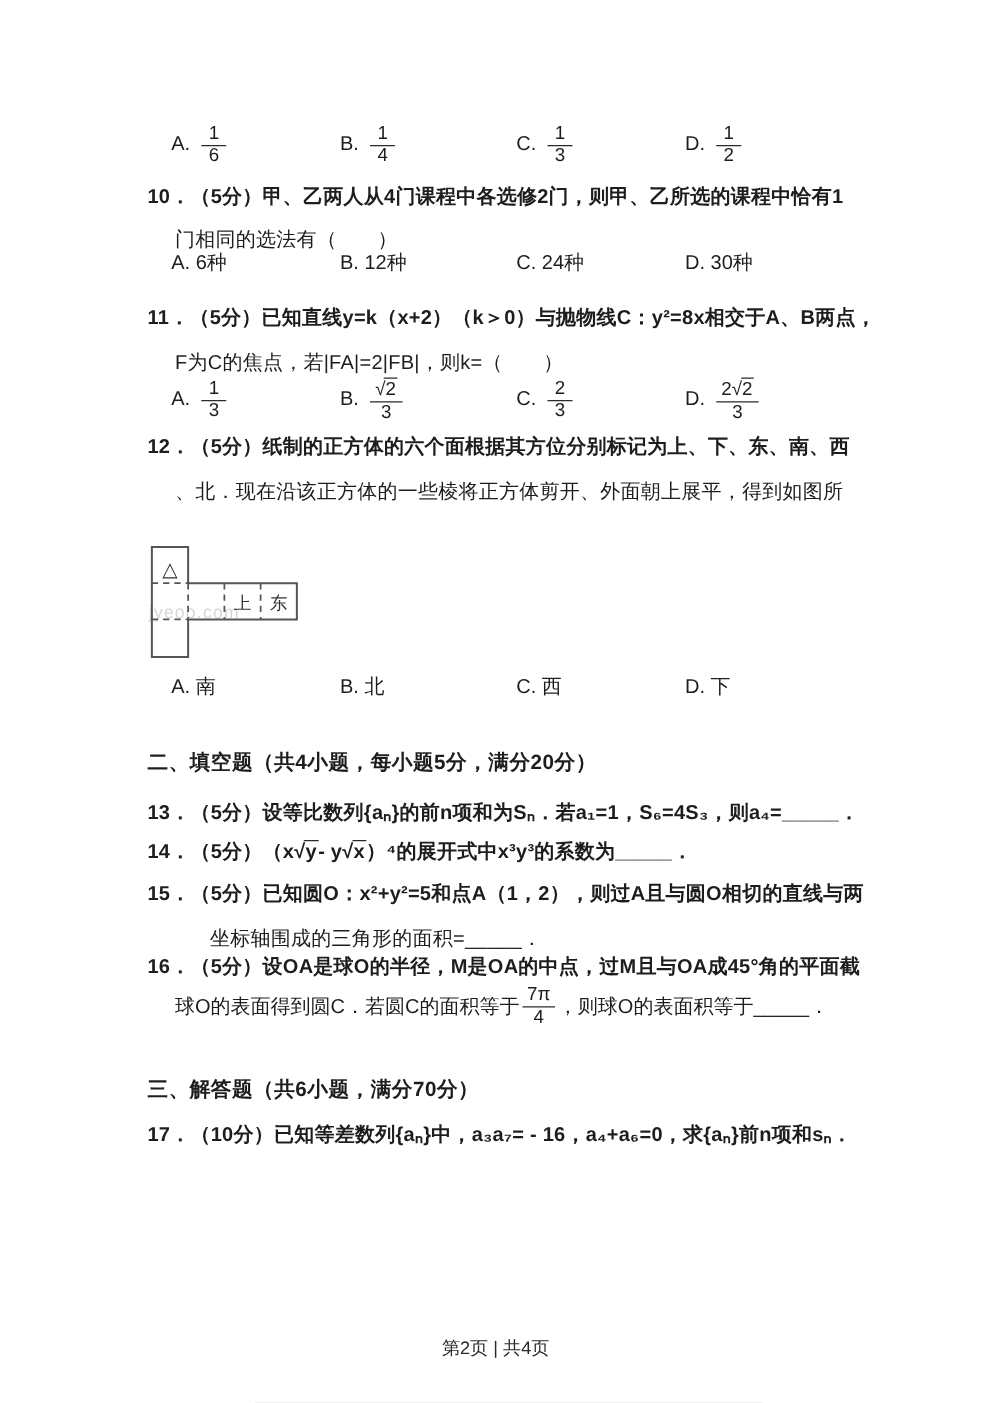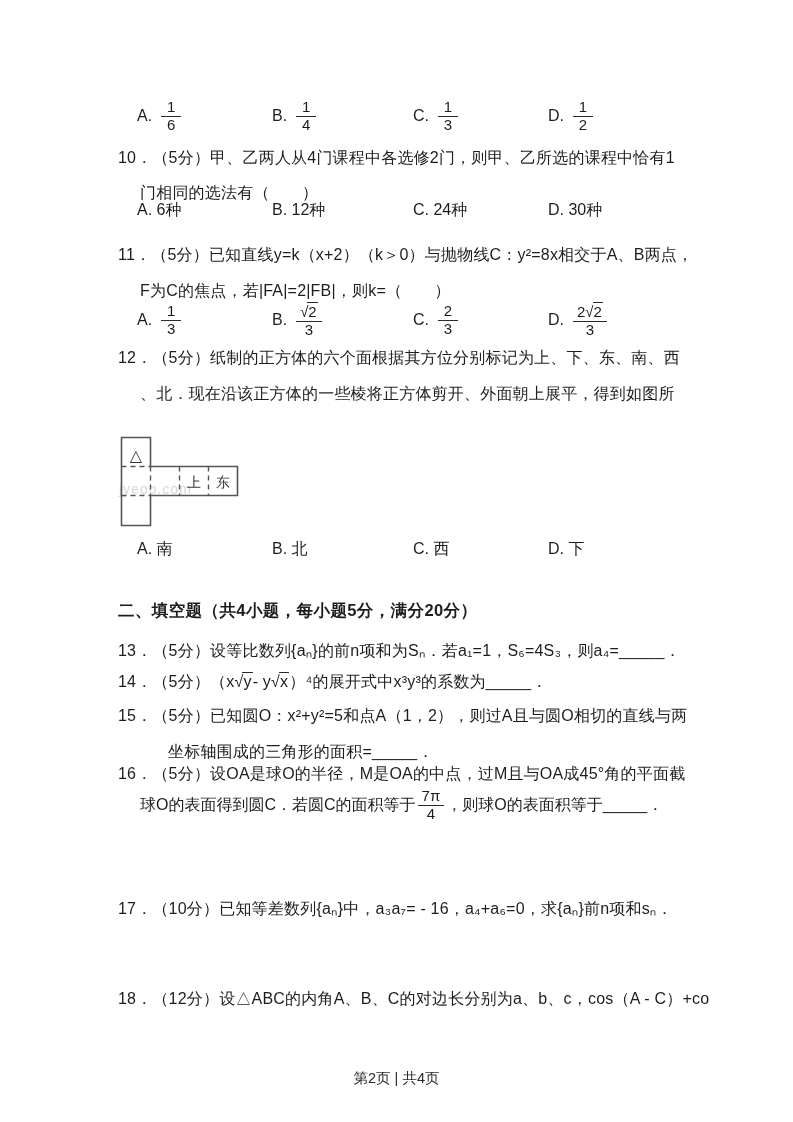--- a/index.html
+++ b/index.html
@@ -2,21 +2,21 @@
 <html><head>
 <meta charset="utf-8">
 <style>
   html,body{margin:0;padding:0;background:#e8e8e8;}
   .page{
     position:relative;width:793px;height:1122px;background:#ffffff;
     font-family:"Liberation Sans",sans-serif;color:#1d1d1d;overflow:hidden;
     margin:0 auto;
   }
   .line{position:absolute;white-space:nowrap;font-size:16px;line-height:22px;letter-spacing:.2px;}
-  .qstart{left:118px;}
+  .qstart{left:118px;font-weight:bold;}
   .qcont{left:140px;}
   .heading{font-weight:bold;font-size:16.5px;letter-spacing:.4px;}
   .opt-row{position:absolute;left:0;width:100%;height:24px;}
   .opt-row-tall{position:absolute;left:0;width:100%;height:46px;}
   .opt{position:absolute;white-space:nowrap;font-size:16px;top:0;}
   .p1{left:137px;} .p2{left:272px;} .p3{left:413px;} .p4{left:548px;}
   .fopt{display:inline-flex;align-items:center;gap:9px;height:46px;}
   .frac{display:inline-block;text-align:center;font-size:15px;line-height:1.12;vertical-align:middle;}
   .frac .num,.frac .den{display:block;padding:0 4px;min-width:12px;}
   .frac .den{border-top:1.4px solid #2a2a2a;}
@@ -146,20 +146,20 @@
   <div class="line qstart" style="top:763px;">16．（5分）设OA是球O的半径，M是OA的中点，过M且与OA成45°角的平面截</div>
   <div class="fline" style="left:140px;top:784px;height:42px;">
     <span>球O的表面得到圆C．若圆C的面积等于</span>
     <span class="frac">
         <span class="num">7π</span>
         <span class="den">4</span>
       </span>
     <span>，则球O的表面积等于_____．</span>
   </div>
 
+  <div class="line qstart heading" style="top:861px;">三、解答题（共6小题，满分70分）</div>
 
   <div class="line qstart" style="top:898px;">17．（10分）已知等差数列{aₙ}中，a₃a₇= - 16，a₄+a₆=0，求{aₙ}前n项和sₙ．</div>
 
-  <div class="line qstart" style="top:988px;">18．（12分）设△ABC的内角A、B、C的对边长分别为a、b、c，cos（A - C）+co</div>
 
   <div class="footer" style="top:1039px;">第2页 | 共4页</div>
 
 </div>
 
 </body></html>

